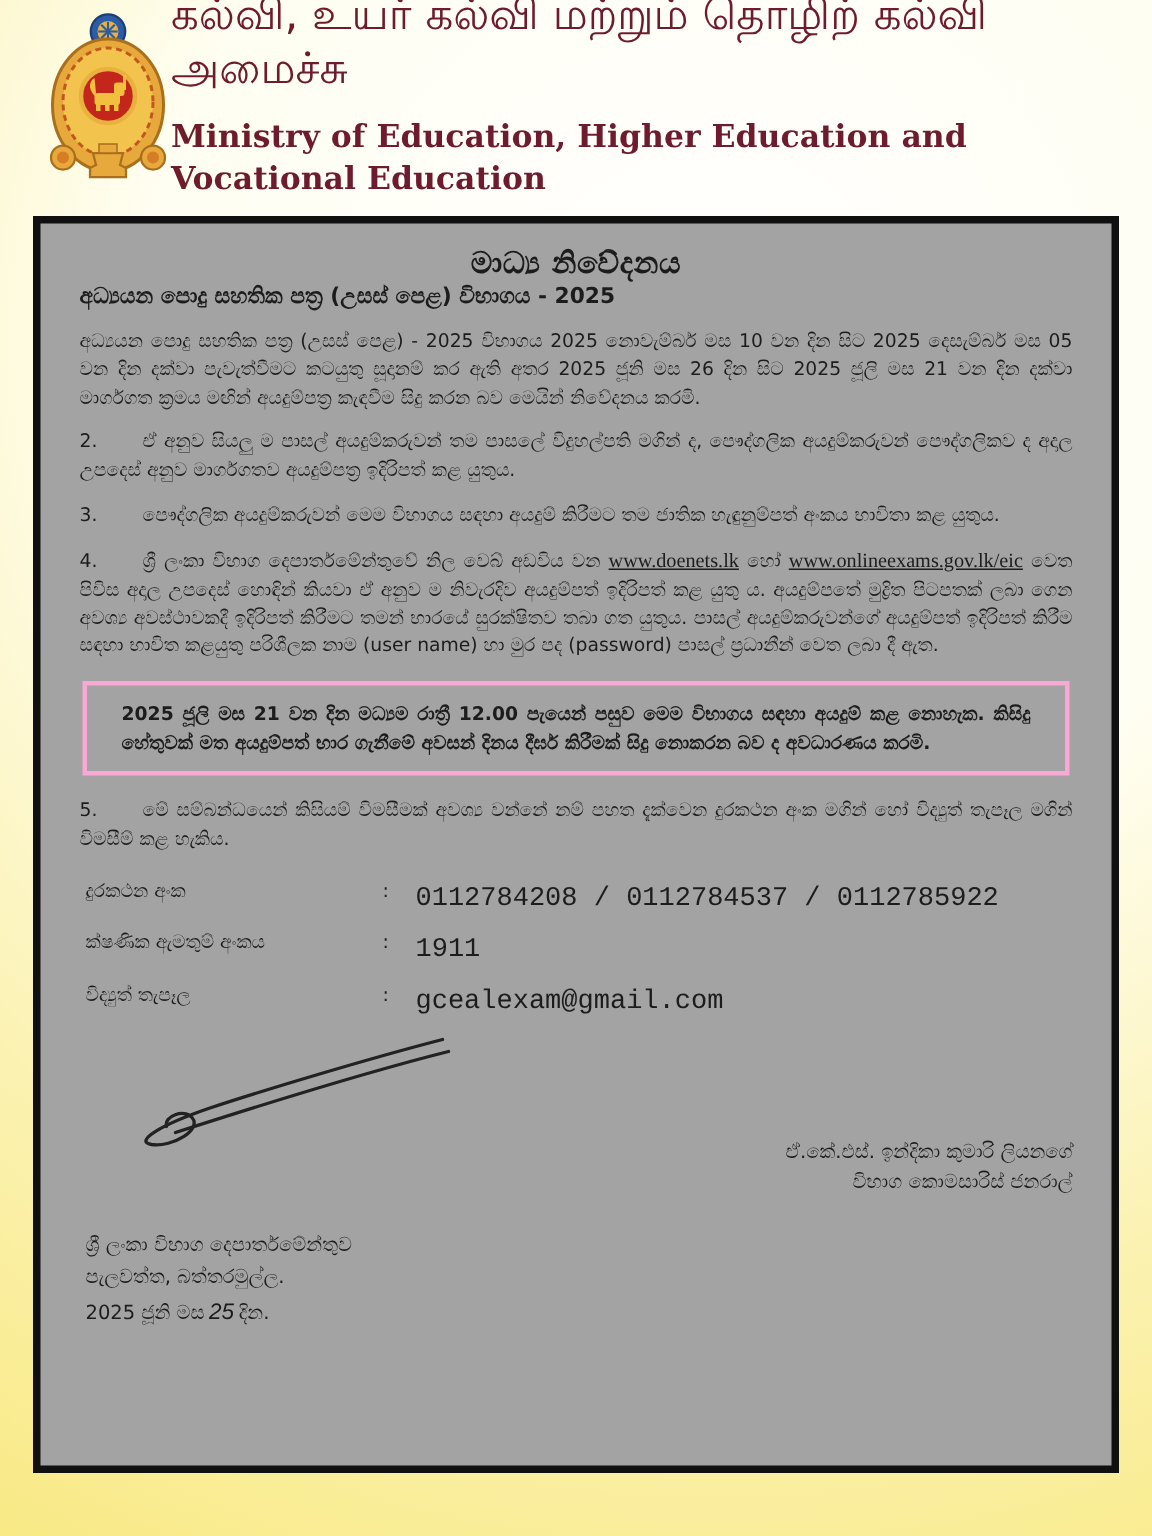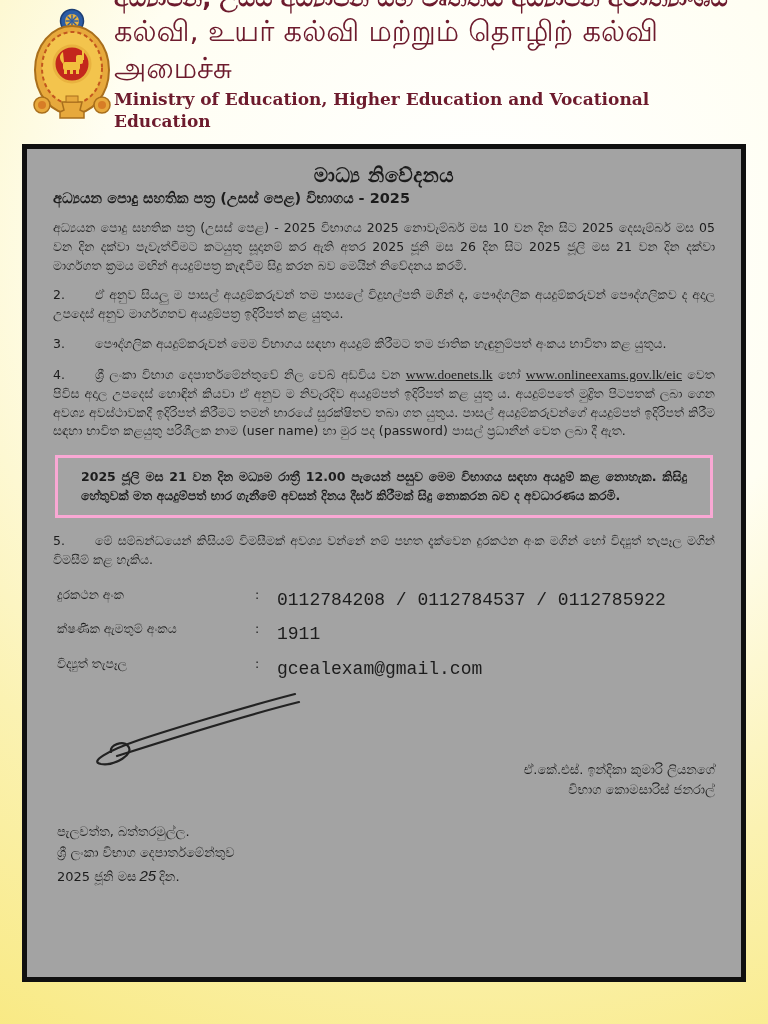--- a/index.html
+++ b/index.html
@@ -28,23 +28,23 @@
   }
   .h-tamil {
     color: #6d1b2d;
     font-size: 29px;
     line-height: 1.25;
   }
   .h-english {
     color: #6d1b2d;
     font-family: "DejaVu Serif", serif;
     font-weight: bold;
-    font-size: 17px;
+    font-size: 21px;
     line-height: 1.3;
-    margin-top: 2px;
+    margin-top: 14px;
   }
   
   .doc {
     margin: 4px 22px 0 22px;
     border: 5px solid #101010;
     background: #a3a3a3;
     padding: 14px 26px 12px 26px;
     min-height: 838px;
   }
   .doc-title {
@@ -192,20 +192,20 @@
       <g fill="none" stroke="#222" stroke-width="2.2" stroke-linecap="round">
         <path d="M214 6 C160 20 88 42 58 52 C26 63 8 74 20 76 C34 78 54 66 47 58 C42 52 28 57 30 64"></path>
         <path d="M36 68 C92 50 170 26 218 14"></path>
       </g>
     </svg>
     <div class="sig-name">ඒ.කේ.එස්. ඉන්දිකා කුමාරි ලියනගේ</div>
     <div class="sig-post">විභාග කොමසාරිස් ජනරාල්</div>
   </div>
 
   <div class="footer-block">
+    <div>ශ්‍රී ලංකා විභාග දෙපාර්තමේන්තුව</div>
     <div>පැලවත්ත, බත්තරමුල්ල.</div>
-    <div>ශ්‍රී ලංකා විභාග දෙපාර්තමේන්තුව</div>
     <div><span>2025 ජූනි මස</span><span class="hand-day">25</span><span>දින.</span></div>
   </div>
 
 </div>
 
 <div class="bottom-strip"></div>
 
 </body></html>

